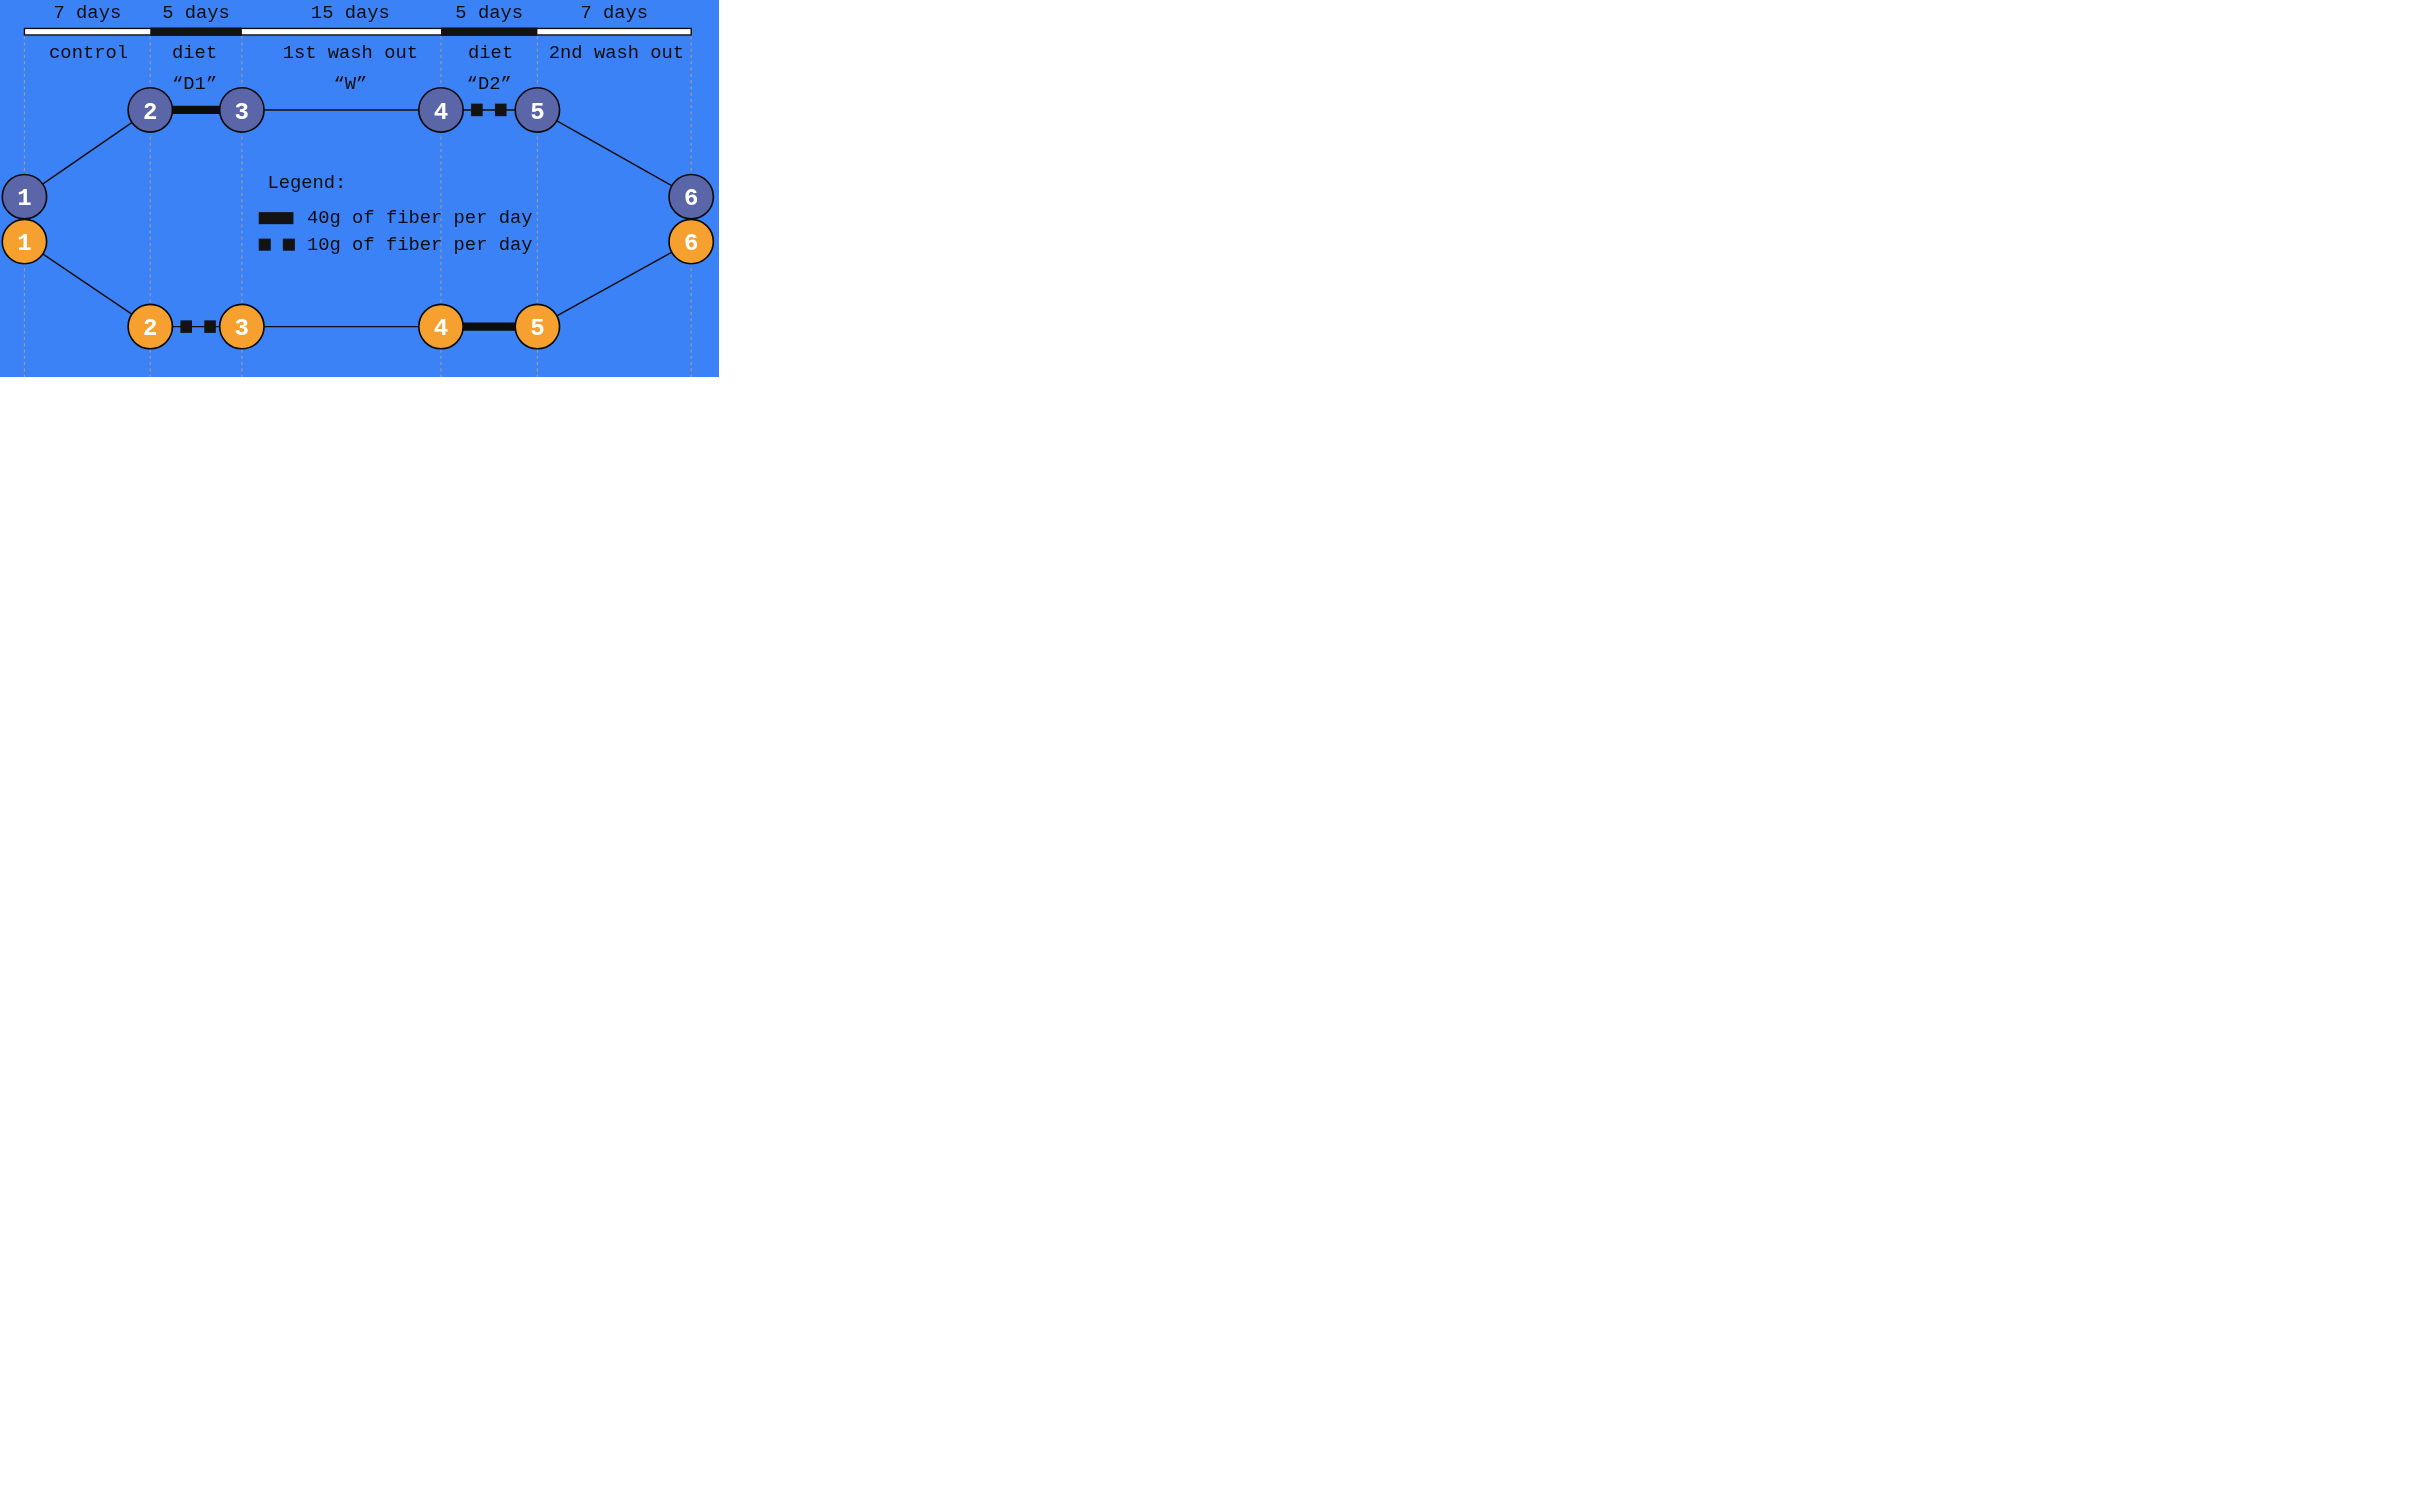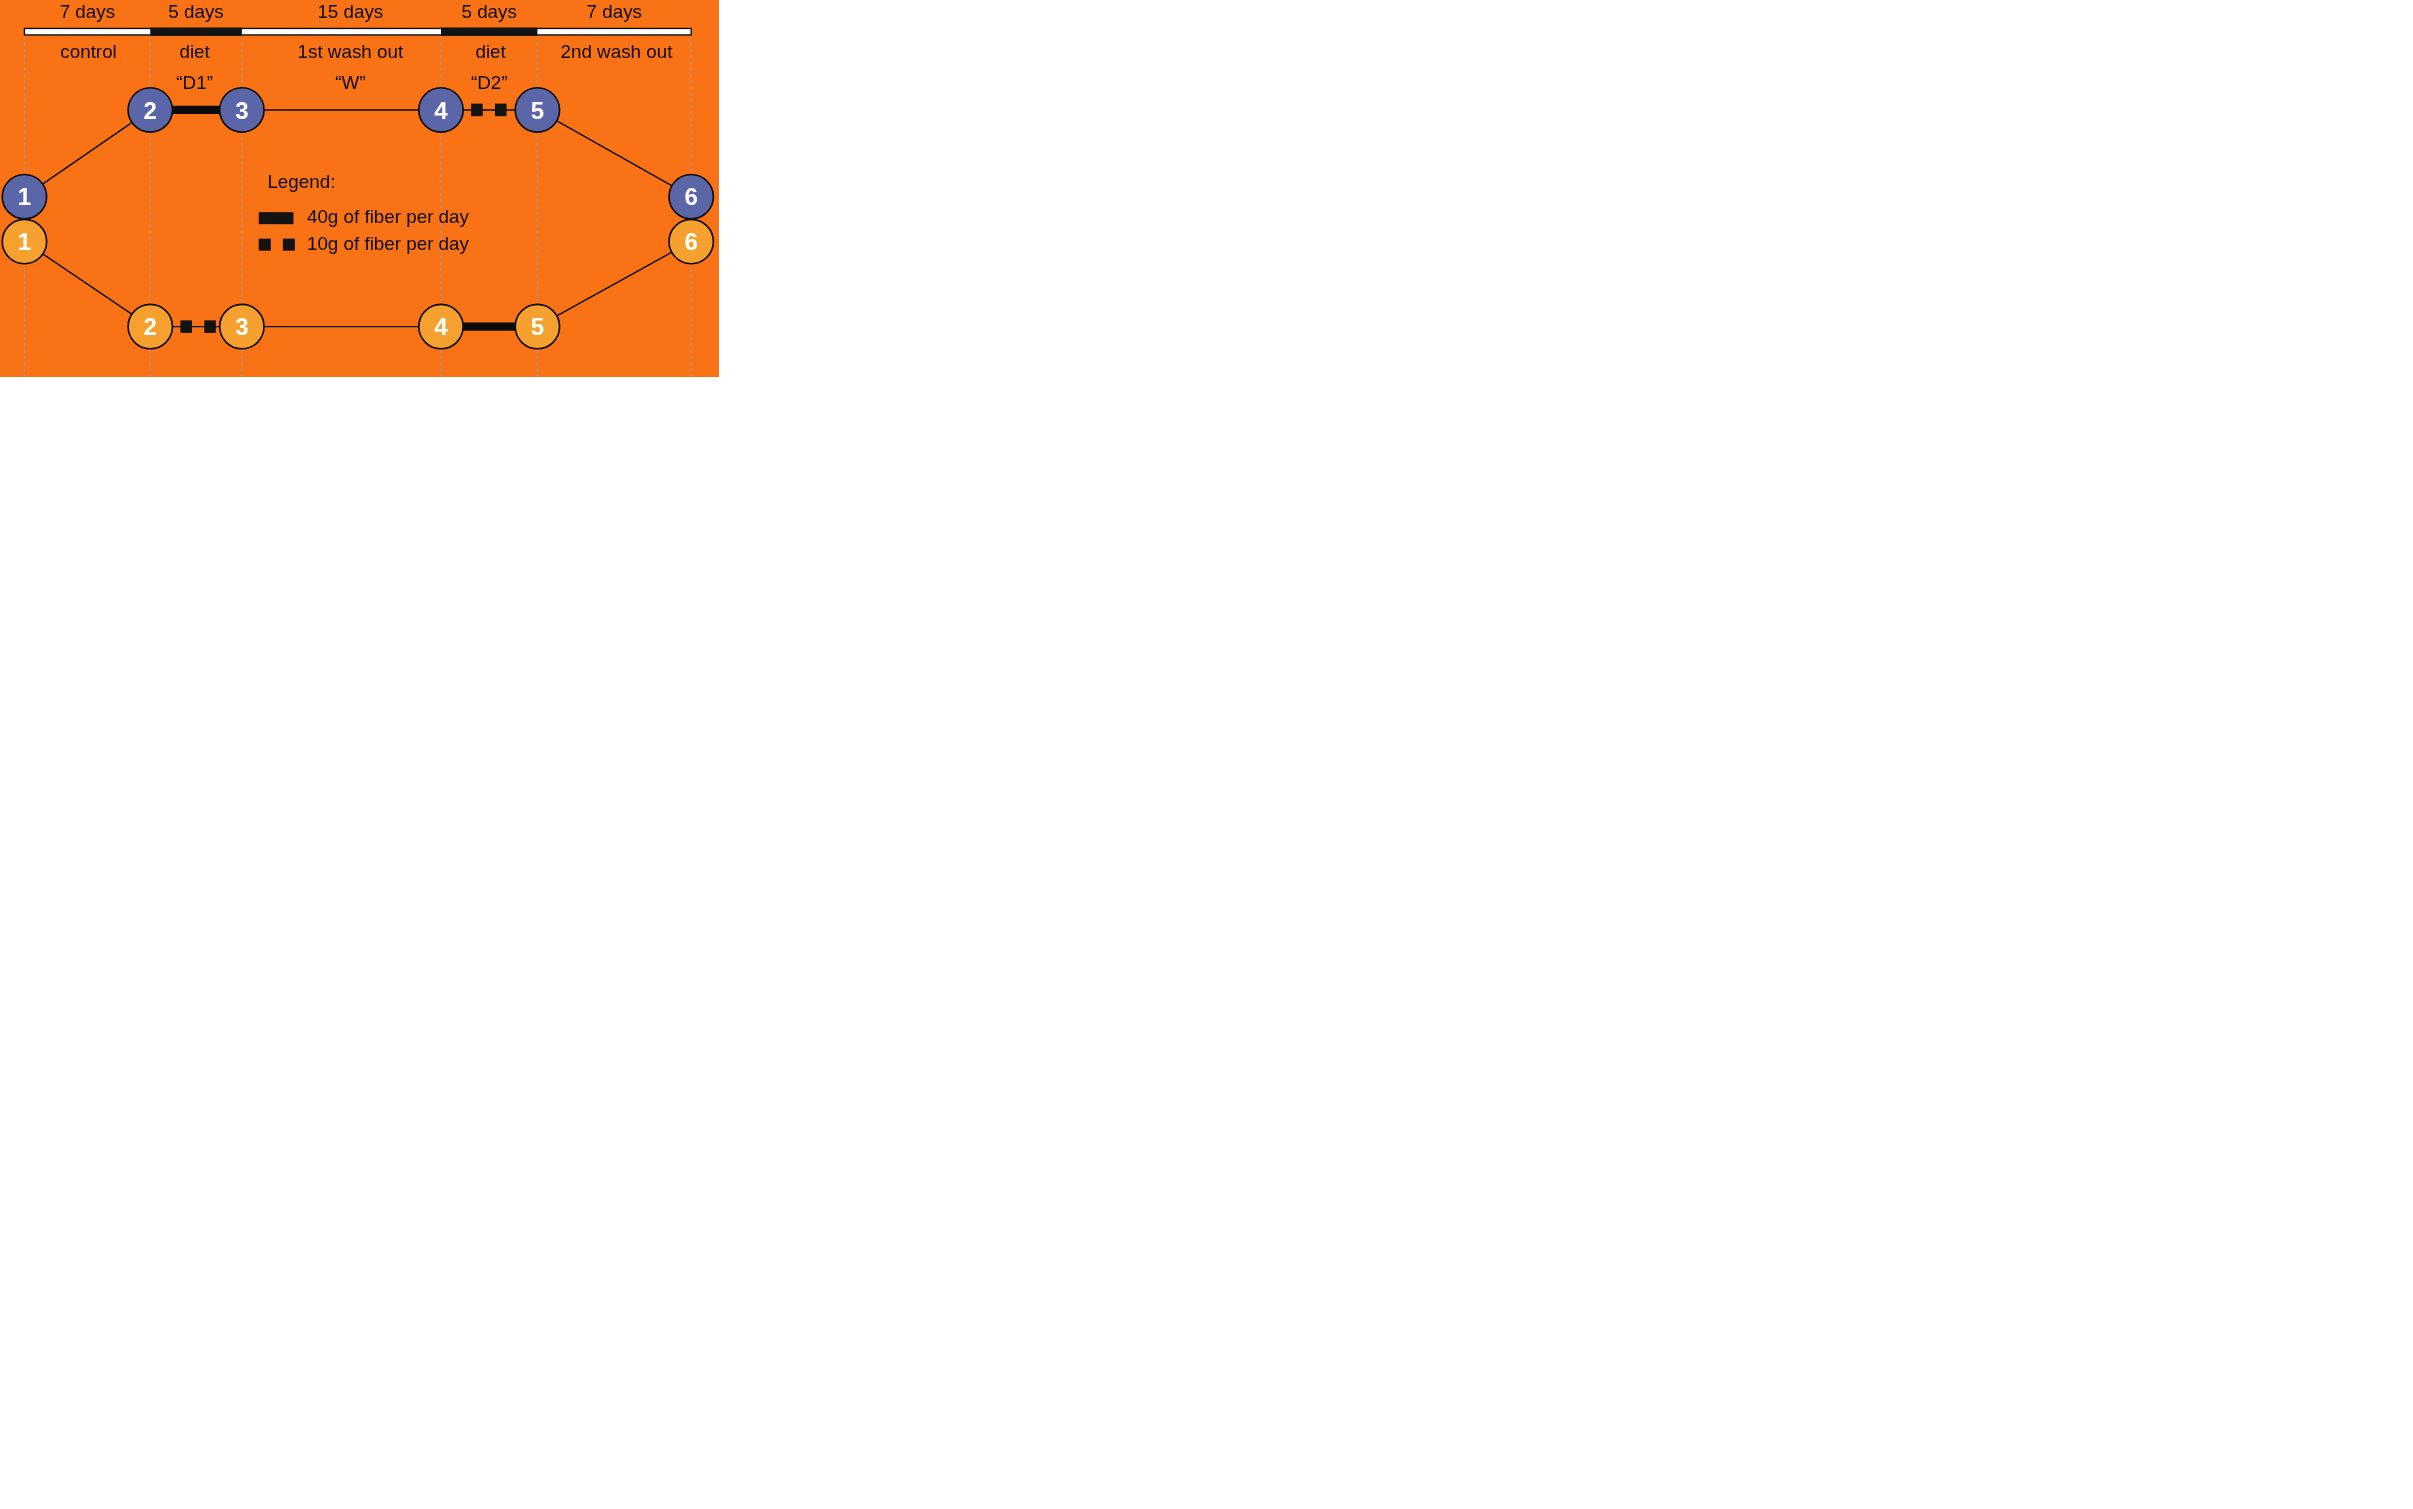--- a/index.html
+++ b/index.html
@@ -2,22 +2,22 @@
 <html style="font-size:7.7px"><head>
 <meta charset="utf-8">
 <style>
   html, body {
     margin: 0; padding: 0;
     background: #ffffff;
   }
   .figure {
     position: relative;
     width: 719px; height: 377px;
-    background: #f97316;
-    font-family: Liberation Sans, sans-serif;
+    background: #3b82f6;
+    font-family: Liberation Mono, monospace;
   }
   svg { display: block; width: 719px; height: 377px; }
 
   .lbl        { font-size: 39px; fill: #0c0c0c; }
   .code-lbl   { font-size: 39px; fill: #0c0c0c; }
   .node-num   { font-size: 50px; font-weight: bold; fill: #ffffff; }
   .legend-t   { font-size: 39px; fill: #0c0c0c; }
 
   .bar-outline { fill: #ffffff; stroke: #0c0c0c; stroke-width: 2.8; }
   .seg-black   { fill: #131313; stroke: none; }

